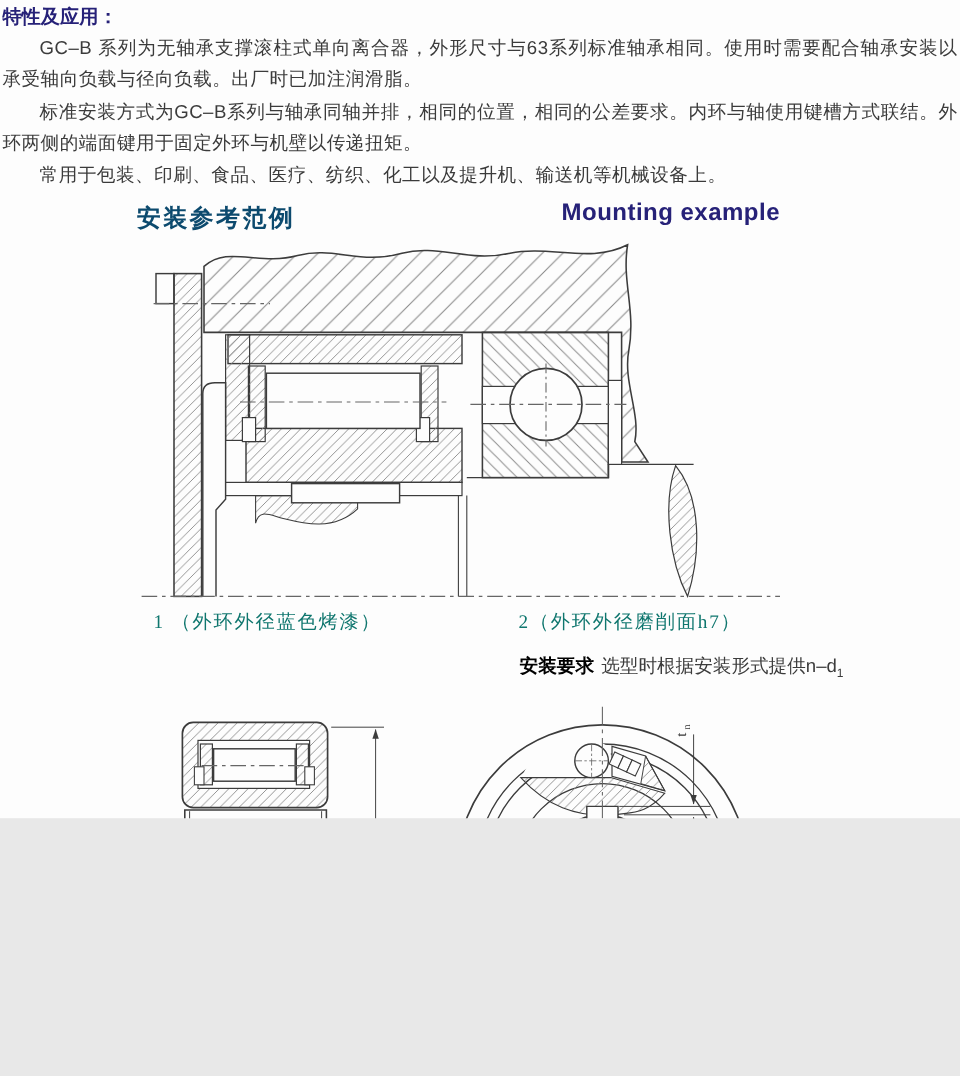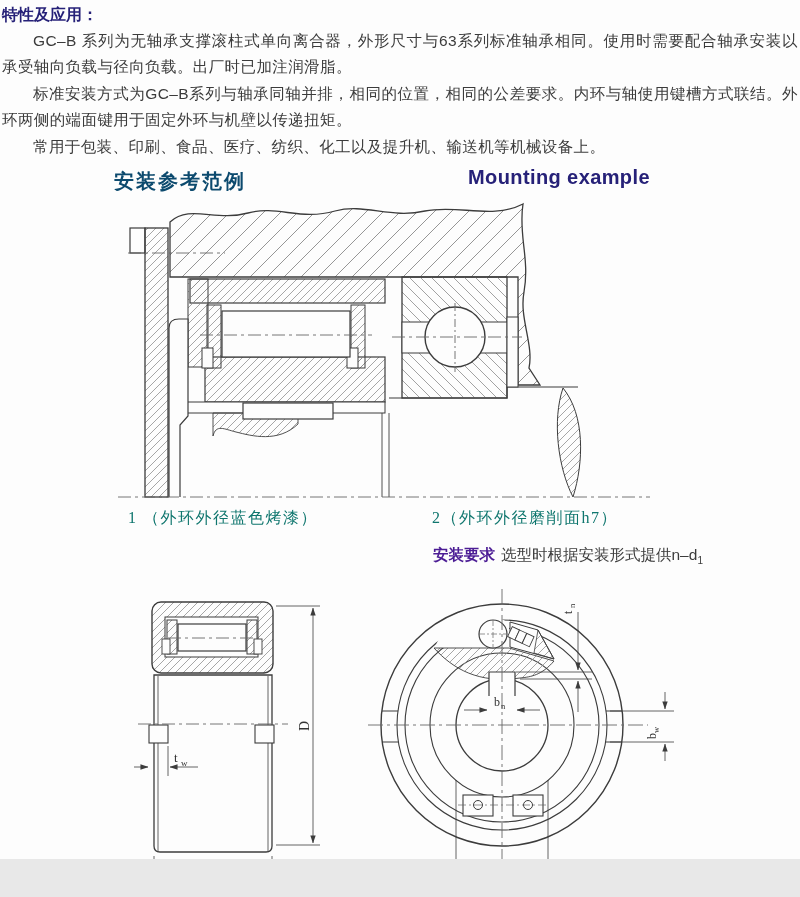--- a/index.html
+++ b/index.html
@@ -1,31 +1,31 @@
 <!DOCTYPE html>
 <html><head>
 <meta charset="utf-8">
 <style>
   html,body{margin:0;padding:0;background:#e8e8e8;}
-  .page{position:relative;width:800px;height:859px;background:#fdfdfd;overflow:hidden;
+  .page{position:relative;width:800px;height:682px;background:#fdfdfd;overflow:hidden;
         font-family:"Liberation Sans",sans-serif;color:#3b3b3b;}
   .intro{position:absolute;left:2px;top:2px;width:796px;}
   .intro h1{margin:0;font-size:16px;line-height:26px;color:#262178;font-weight:bold;}
   .intro p{margin:0;font-size:15.5px;line-height:26.4px;text-align:justify;text-indent:2em;
            color:#3b3b3b;letter-spacing:0.4px;}
   .hd-zh{position:absolute;left:114px;top:168px;font-size:20px;font-weight:bold;
          color:#0c4a6e;letter-spacing:2px;}
   .hd-en{position:absolute;left:468px;top:166px;font-size:20px;font-weight:bold;
          color:#262178;letter-spacing:0.4px;}
   .caption{position:absolute;font-family:"Liberation Serif",serif;font-size:16px;
            color:#0f766e;letter-spacing:1.5px;}
   .cap1{left:128px;top:508px;}
   .cap2{left:432px;top:508px;text-align:center;}
   .req{position:absolute;left:433px;top:545px;font-size:15.5px;color:#3c3c3c;}
-  .req .lbl{font-weight:bold;color:#4c1d95;margin-right:6px;}
+  .req .lbl{font-weight:bold;color:#000000;margin-right:6px;}
   .req sub{font-size:10px;}
   svg{position:absolute;overflow:visible;}
   svg text{font-family:"Liberation Serif",serif;fill:#333;}
   .svg-mount{left:110px;top:196px;}
   .svg-side{left:130px;top:585px;}
   .svg-front{left:365px;top:575px;}
 </style>
 </head>
 <body>
 

